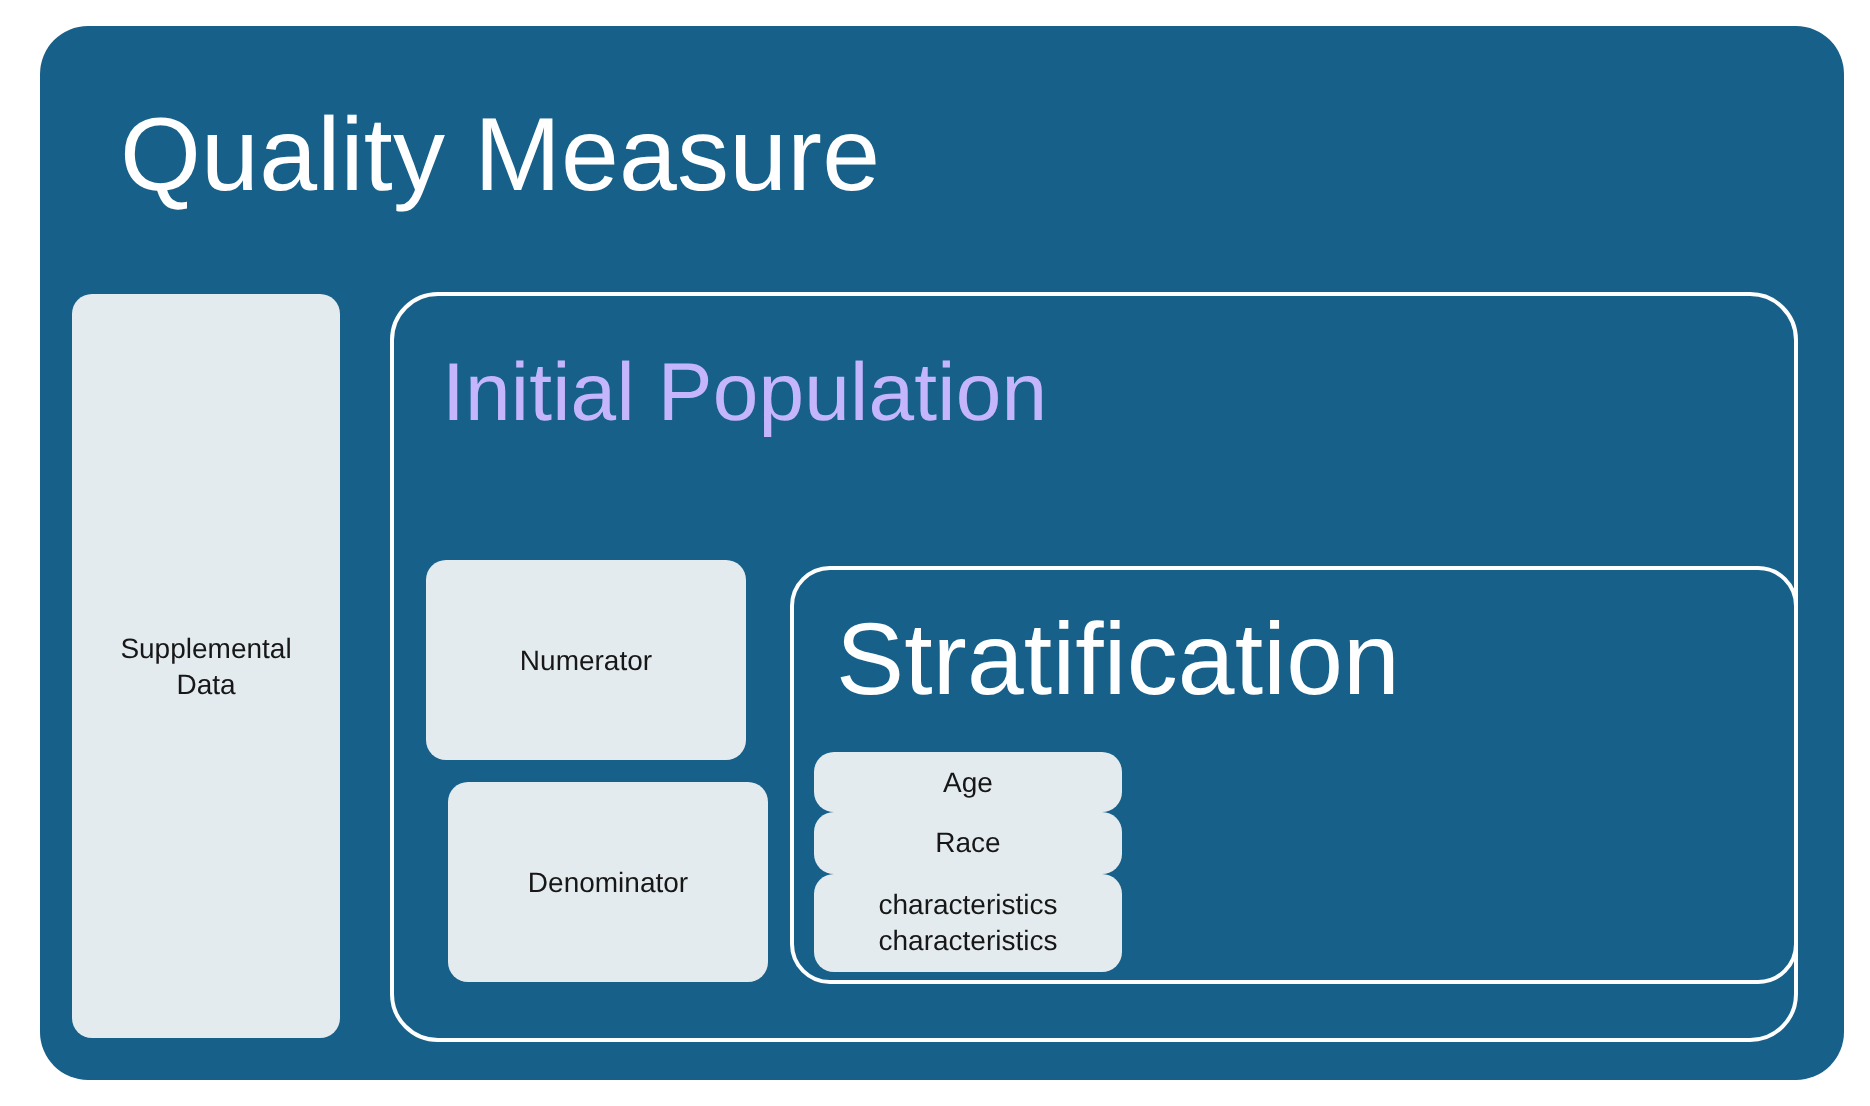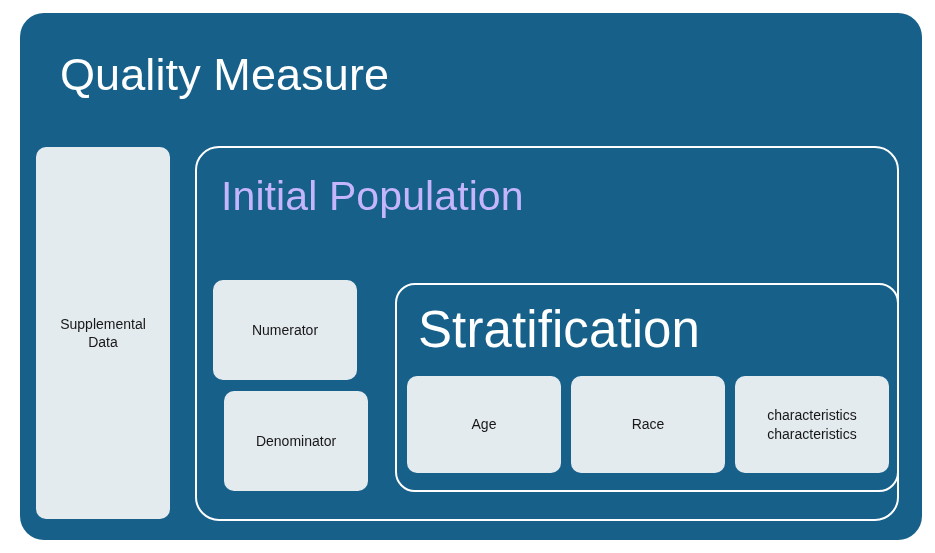--- a/index.html
+++ b/index.html
@@ -32,21 +32,21 @@
     height: 527px;
     box-sizing: border-box;
     background: #16608A;
     border-radius: 24px;
   }
 
   .qm-title {
     position: absolute;
     left: 40px;
     top: 38px;
-    font-size: 45px;
+    font-size: 52px;
     line-height: 1.05;
     font-weight: 300;
     color: #ffffff;
     letter-spacing: 0.1px;
     white-space: nowrap;
   }
 
   
   .supplemental-data {
     position: absolute;
@@ -92,21 +92,21 @@
     font-weight: 300;
     color: #c4b5fd;
     letter-spacing: 0.1px;
     white-space: nowrap;
   }
 
   
   .measure-card {
     position: absolute;
     left: 16px;   
-    width: 144px;
+    width: 160px;
     height: 100px;
     box-sizing: border-box;
     background: #E4EBEF;
     border-radius: 10px;
     display: flex;
     align-items: center;
     justify-content: center;
     text-align: center;
     padding: 6px;
   }
@@ -144,20 +144,21 @@
     white-space: nowrap;
   }
 
   .strat-items {
     position: absolute;
     left: 10px;
     top: 91px;
     width: 482px;
     height: 97px;
     display: flex;
+    flex-direction: column;
     justify-content: space-between;
     align-items: stretch;
   }
 
   .strat-card {
     width: 154px;
     box-sizing: border-box;
     background: #E4EBEF;
     border-radius: 10px;
     display: flex;

